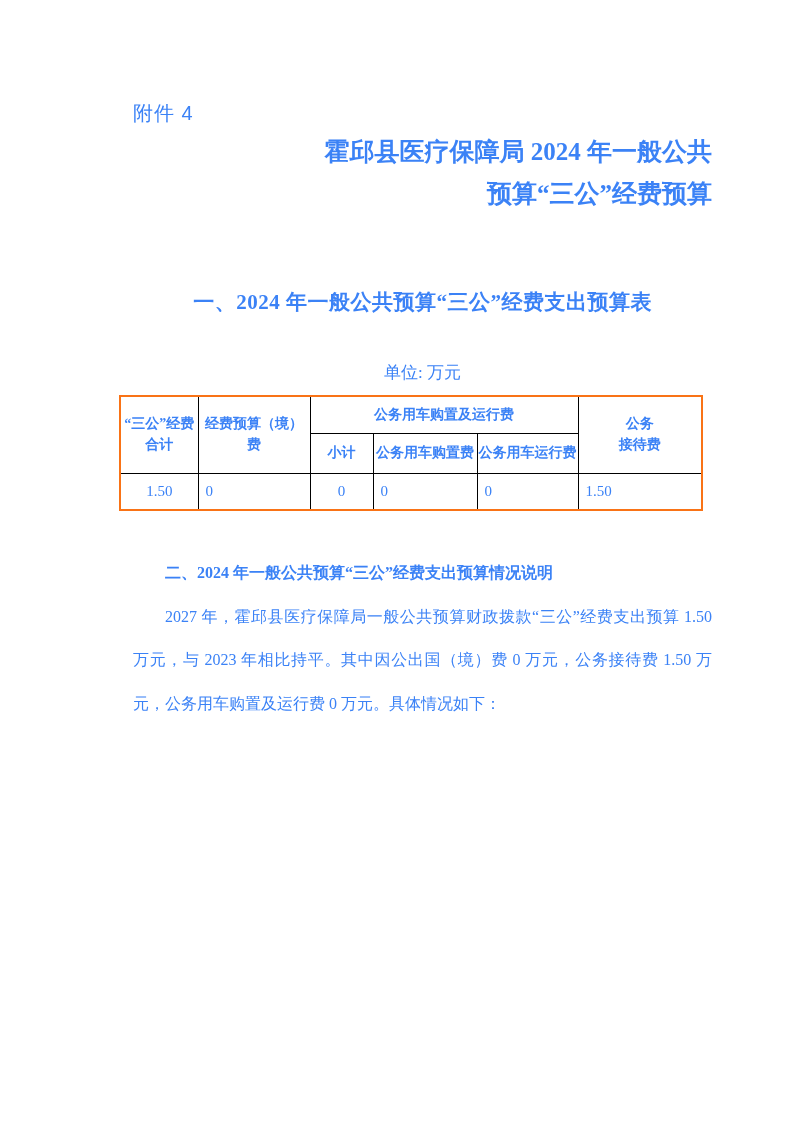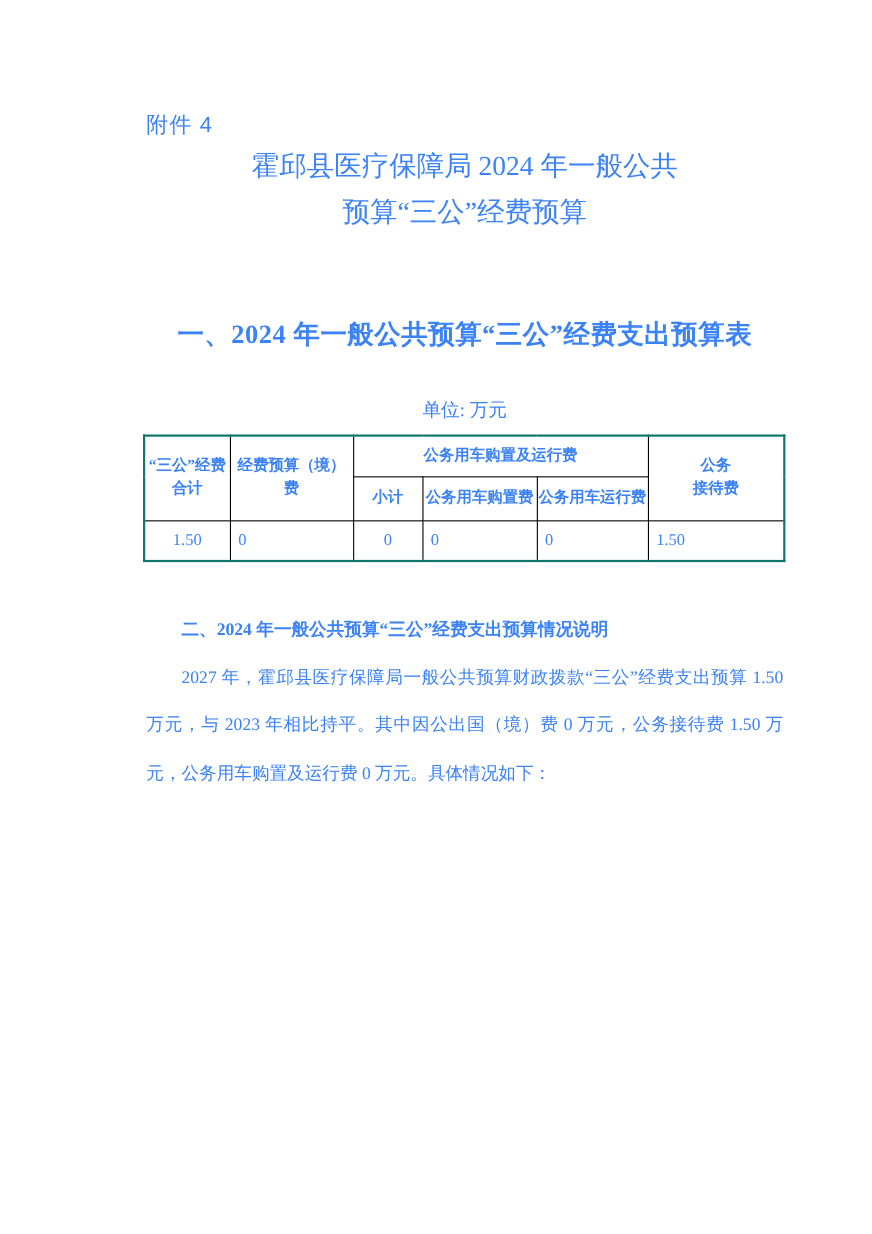--- a/index.html
+++ b/index.html
@@ -19,49 +19,49 @@
     top: 100px;
     font-family: "Liberation Sans", "DejaVu Sans", sans-serif;
     font-size: 20px;
     letter-spacing: 1px;
   }
   .doc-title {
     position: absolute;
     left: 113px;
     top: 131px;
     width: 579px;
-    text-align: center;
+    text-align: right;
     font-size: 25px;
-    font-weight: normal;
+    font-weight: bold;
     line-height: 42px;
   }
   .section1-heading {
     position: absolute;
     left: 113px;
     top: 288px;
     width: 579px;
     text-align: center;
-    font-size: 24px;
+    font-size: 21px;
     font-weight: bold;
     letter-spacing: 0.5px;
   }
   .unit-label {
     position: absolute;
     left: 113px;
     top: 361px;
     width: 579px;
     text-align: center;
     font-size: 17px;
   }
   table.budget {
     position: absolute;
-    left: 110px;
+    left: 99px;
     top: 395px;
     border-collapse: collapse;
-    border: 2px solid #0f766e;
+    border: 2px solid #f97316;
     table-layout: fixed;
   }
   table.budget td {
     border: 1px solid #000;
     vertical-align: middle;
     padding: 0;
     overflow: hidden;
   }
   table.budget .hdr {
     font-size: 14px;

